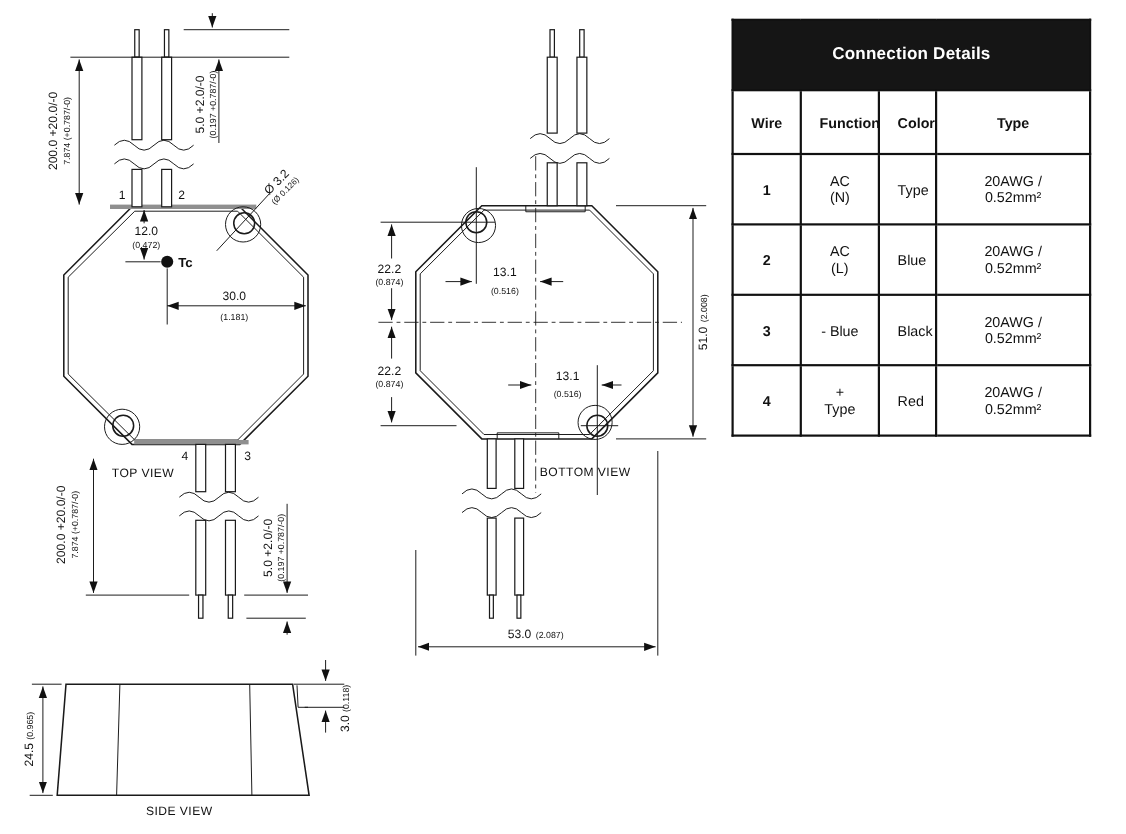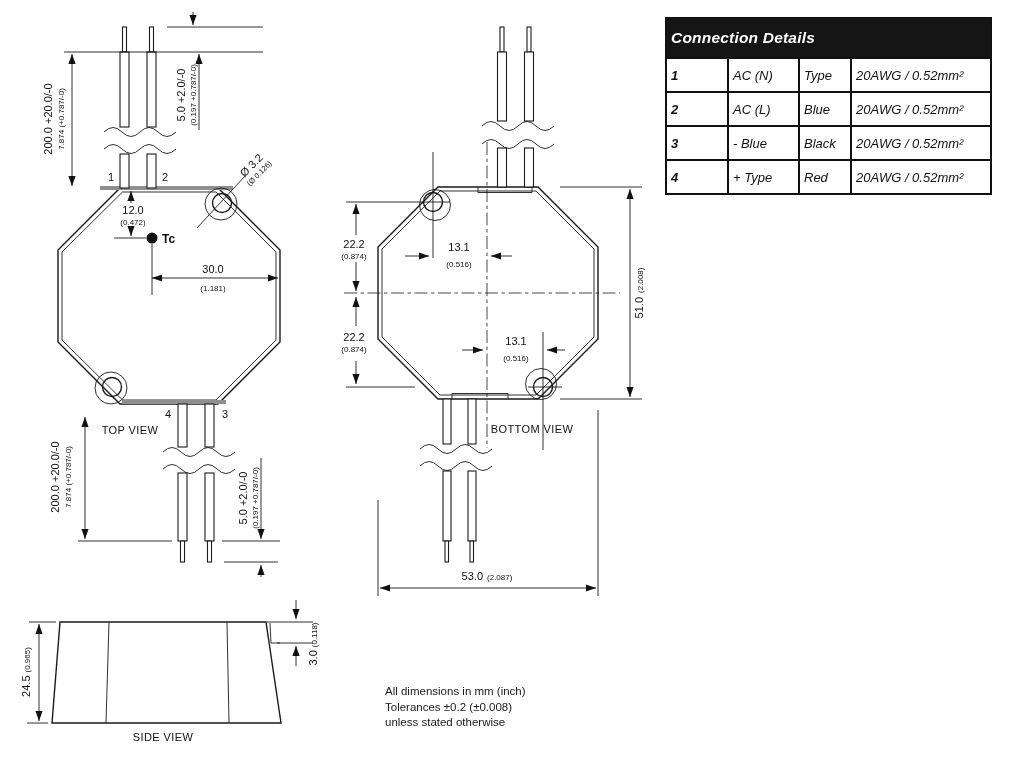--- a/index.html
+++ b/index.html
@@ -14,22 +14,22 @@
   .tc{font-size:12px;font-weight:bold;}
   
   .o{stroke:#1a1a1a;stroke-width:1.4;fill:none;}
   .i{stroke:#1a1a1a;stroke-width:.9;fill:none;}
   .d{stroke:#1a1a1a;stroke-width:.9;fill:none;}
   .cl{stroke:#1a1a1a;stroke-width:.8;fill:none;stroke-dasharray:13 3.5 3.5 3.5;}
   .w{stroke:#1a1a1a;stroke-width:1.1;fill:#fff;}
   
   .conn-table{position:absolute;left:665px;top:17px;width:325px;border-collapse:collapse;
               table-layout:fixed;border:2.5px solid #111;}
-  .conn-table td,.conn-table th{border:2px solid #111;padding:4px;
-              font-size:13px;color:#111;background:#fff;height:24px;font-style:italic;}
+  .conn-table td,.conn-table th{border:2px solid #111;text-align:center;padding:16px;
+              font-size:13px;color:#111;background:#fff;height:24px;}
   .conn-table .title{background:#151515;color:#fff;font-weight:bold;font-size:15.5px;
               height:30px;letter-spacing:.2px;}
   .conn-table th{font-weight:bold;}
   .conn-table td.wire{font-weight:bold;}
   
   .notes{position:absolute;left:385px;top:684px;font-size:11.5px;line-height:15.5px;color:#1a1a1a;}
 </style>
 </head>
 <body>
 
@@ -276,20 +276,26 @@
         <col style="width:62px">
         <col style="width:71px">
         <col style="width:52px">
         <col style="width:140px">
       </colgroup>
   <tbody>
         <tr>
     <td class="title" colspan="4">Connection Details</td>
   </tr>
   <tr>
+    <th>Wire</th>
+    <th>Function</th>
+    <th>Color</th>
+    <th>Type</th>
+  </tr>
+  <tr>
     <td class="wire">1</td>
     <td>AC (N)</td>
     <td>Type</td>
     <td>20AWG / 0.52mm²</td>
   </tr>
   <tr>
     <td class="wire">2</td>
     <td>AC (L)</td>
     <td>Blue</td>
     <td>20AWG / 0.52mm²</td>
@@ -303,19 +309,14 @@
   <tr>
     <td class="wire">4</td>
     <td>+ Type</td>
     <td>Red</td>
     <td>20AWG / 0.52mm²</td>
   </tr>
 </tbody>
     </table>
 
 
-<div class="notes">
-  <div>All dimensions in mm (inch)</div>
-  <div>Tolerances ±0.2 (±0.008)</div>
-  <div>unless stated otherwise</div>
+
 </div>
 
-</div>
-
 </body></html>

